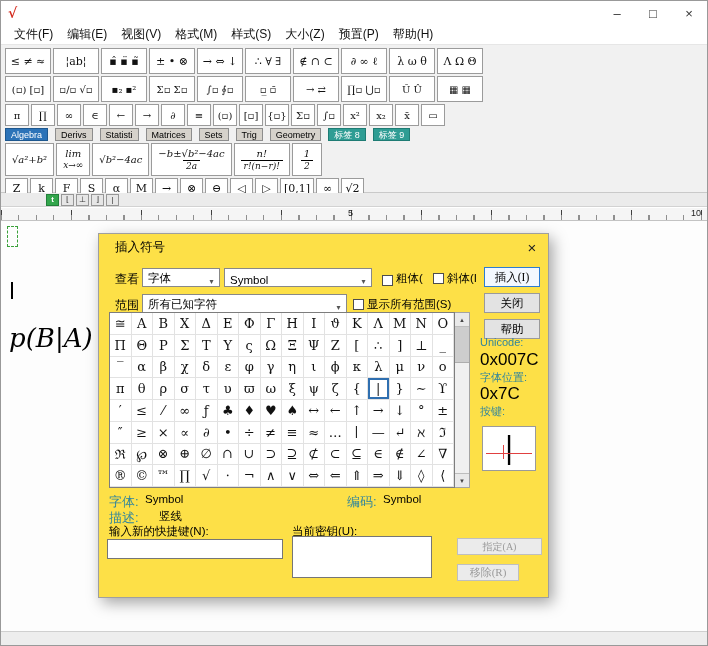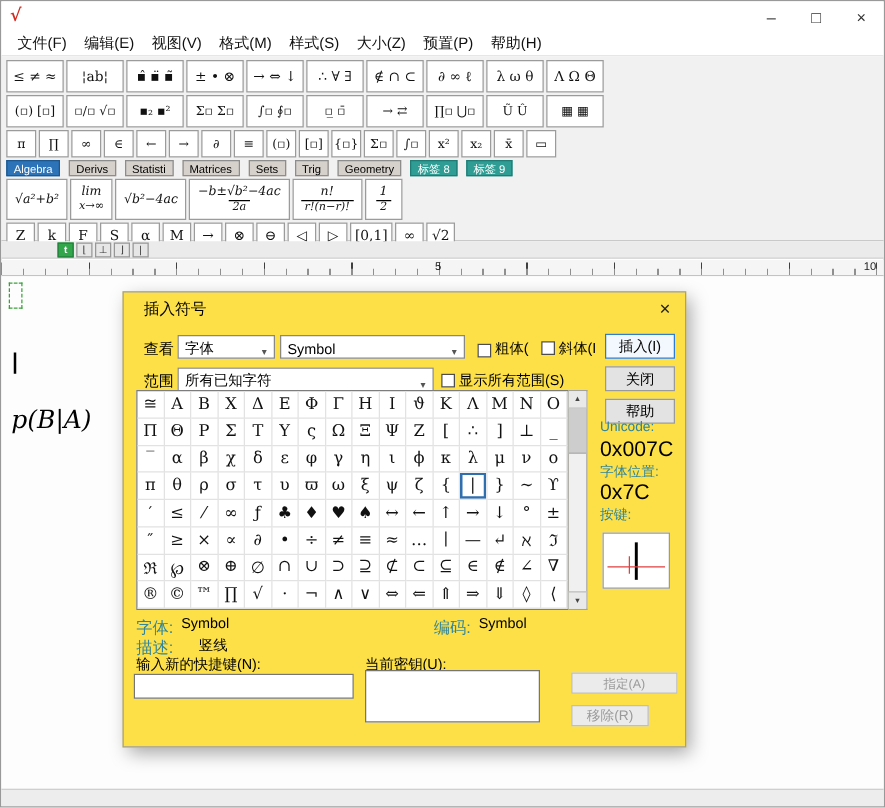--- a/index.html
+++ b/index.html
@@ -57,21 +57,21 @@
     background-size:100% 5px, 100% 10px;
     background-position:left bottom, left bottom;
     background-repeat:no-repeat, no-repeat;
     border-bottom:1px solid #c3c3c3; }
   .ruler-num { position:absolute; top:0; font-size:9px; color:#222; }
 
   
   .document { position:absolute; top:220px; left:0; right:0; bottom:14px; background:#fdfdfd; }
   .sel-rect { position:absolute; left:6px; top:5px; width:11px; height:21px; border:1px dashed #3ba13b; }
   .caret { position:absolute; left:10px; top:61px; width:2px; height:17px; background:#000; }
-  .formula { position:absolute; left:8px; top:102px; font-family:"DejaVu Serif",serif; font-style:italic; font-size:20px; color:#000; }
+  .formula { position:absolute; left:8px; top:102px; font-family:"DejaVu Serif",serif; font-style:italic; font-size:26px; color:#000; }
 
   .statusbar { position:absolute; left:0; right:0; bottom:0; height:14px; background:#ededed; border-top:1px solid #cfcfcf; }
 
   
   .dialog { position:absolute; left:97px; top:232px; width:451px; height:365px; background:#fde047; border:1px solid #9f9f9f; box-shadow:4px 5px 14px rgba(0,0,0,.35); font-size:12px; z-index:10; }
   .dlg-titlebar { position:absolute; top:0; left:0; right:0; height:26px; display:flex; align-items:center; padding-left:16px; }
   .dlg-title { font-size:12.5px; color:#000; }
   .dlg-close { margin-left:auto; width:32px; height:100%; display:flex; align-items:center; justify-content:center; font-size:15px; color:#222; }
 
   .lbl { position:absolute; font-size:12px; color:#000; }
@@ -83,21 +83,21 @@
   .c-font { left:43px; top:34px; width:78px; }
   .c-fontname { left:125px; top:34px; width:148px; }
   .c-range { left:43px; top:60px; width:205px; }
 
   .chk { position:absolute; display:flex; align-items:center; gap:3px; font-size:11.5px; color:#000; }
   .chk .box { width:11px; height:11px; background:#fff; border:1px solid #4d4d4d; flex:none; }
   .c-bold { left:283px; top:37px;align-items:flex-end; }
   .c-italic { left:334px; top:37px; }
   .c-showall { left:254px; top:63px; }
 
-  .dbtn { position:absolute; width:56px; height:20px; background:#e3e3e3; border:1px solid #9a9a9a; font-size:11.5px; font-family:Liberation Sans, sans-serif; color:#000; }
+  .dbtn { position:absolute; width:56px; height:20px; background:#e3e3e3; border:1px solid #9a9a9a; font-size:11.5px; font-family:Liberation Serif, serif; color:#000; }
   .b-insert { left:385px; top:33px; border-color:#2d7dd2; background:#f3f8fe; }
   .b-close { left:385px; top:59px; }
   .b-help { left:385px; top:85px; }
   .b-assign { left:358px; top:304px; width:85px; height:17px; font-size:10px; }
   .b-remove { left:358px; top:330px; width:62px; height:17px; font-size:11px; }
   .dbtn.disabled { color:#9a9a9a; background:#ebebeb; border-color:#bfbfbf; }
 
   .grid-wrap { position:absolute; left:10px; top:78px; width:361px; height:176px; display:flex; }
   .sgrid { width:346px; height:176px; background:#fff; border:1px solid #7d7d7d; display:grid; grid-template-columns:repeat(16,1fr); grid-template-rows:repeat(8,1fr); font-family:"DejaVu Serif",serif; font-size:13px; }
   .gcell { display:flex; align-items:center; justify-content:center; border-right:1px solid #e2e2e2; border-bottom:1px solid #e2e2e2; color:#111; overflow:hidden; }

